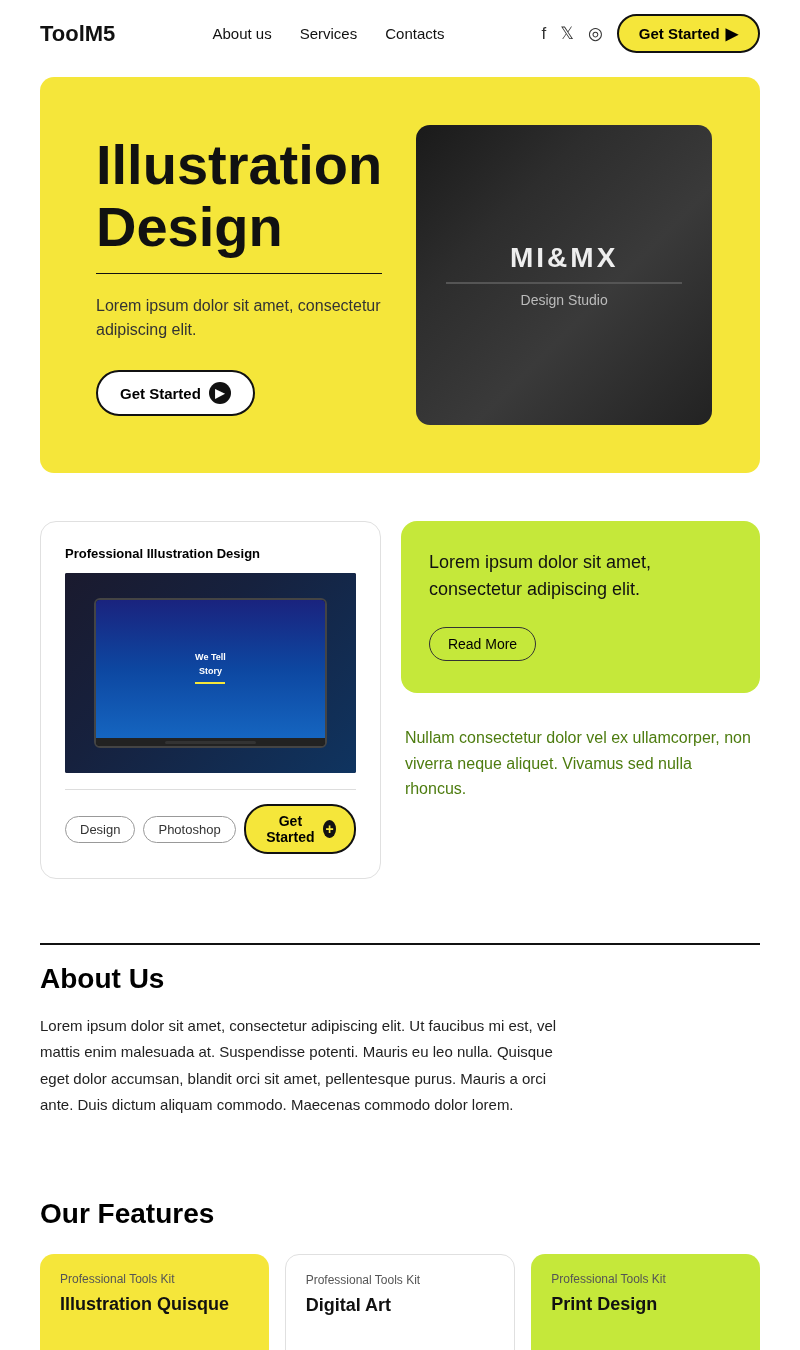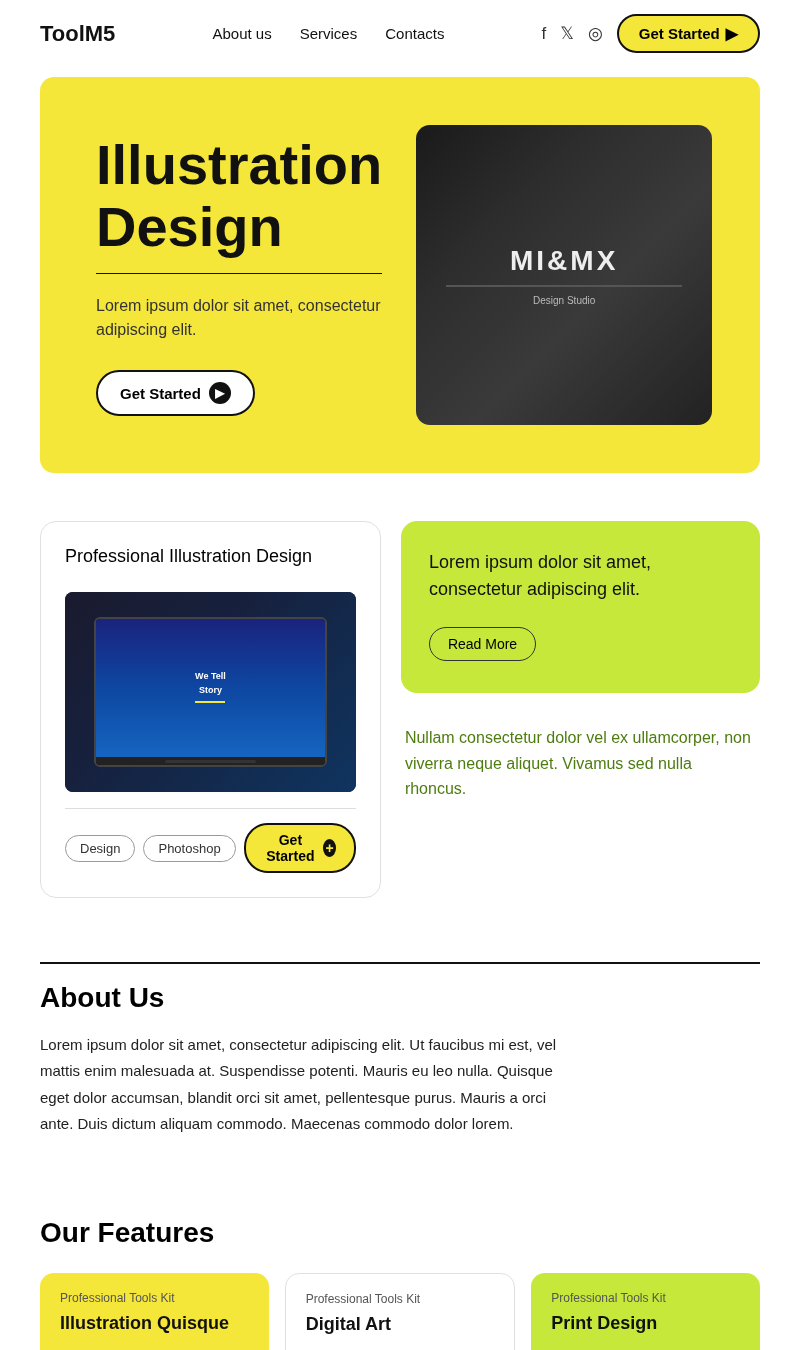--- a/index.html
+++ b/index.html
@@ -50,23 +50,23 @@
     
     .cards-section {
       display: flex; gap: 20px; margin: 48px 40px 0;
     }
 
     
     .card-left {
       flex: 0 0 47%; background: #fff; border: 1px solid #e0e0e0;
       border-radius: 16px; padding: 24px; 
     }
-    .card-left-title { font-size: 18px; font-weight: 400; margin-bottom: 25px; }
+    .card-left-title { font-size: 13px; font-weight: 700; margin-bottom: 12px; }
     .card-left-image {
-      width: 100%; height: 200px; border-radius: 8px; overflow: hidden;
+      width: 100%; height: 200px; border-radius: 2px; overflow: hidden;
       background: #1a1a2e; margin-bottom: 16px;
     }
     .card-left-image-placeholder {
       width: 100%; height: 100%;
       background: linear-gradient(135deg, #1a1a2e 0%, #16213e 40%, #0f3460 100%);
       display: flex; align-items: center; justify-content: center;
       position: relative;
     }
     .card-divider { border: none; border-top: 1px solid #ddd; margin-bottom: 14px; }
     .card-tags { display: flex; gap: 8px; align-items: center; justify-content: space-between; }
@@ -151,21 +151,21 @@
       <span>Get Started</span>
       <span style="width:22px;height:22px;background:#111;border-radius:50%;color:#fff;display:inline-flex;align-items:center;justify-content:center;font-size:12px;">▶</span>
     </button>
   </div>
   <div class="hero-image">
     <div class="hero-image-placeholder">
 
       <div style="width:100%;height:100%;background:linear-gradient(135deg,#1a1a1a 0%,#2d2d2d 30%,#3a3a3a 60%,#222 100%);display:flex;align-items:center;justify-content:center;flex-direction:column;gap:8px;">
         <div style="color:#eee;font-size:28px;font-weight:700;letter-spacing:3px;">MI&amp;MX</div>
         <div style="width:80%;height:2px;background:#555;"></div>
-        <div style="color:#bbb;font-size:10px;">Design Studio</div>
+        <div style="color:#bbb;font-size:14px;">Design Studio</div>
       </div>
     </div>
   </div>
 </section>
 
 <div class="cards-section">
 
   <div class="card-left">
     <h3 class="card-left-title">Professional Illustration Design</h3>
     <div class="card-left-image">

